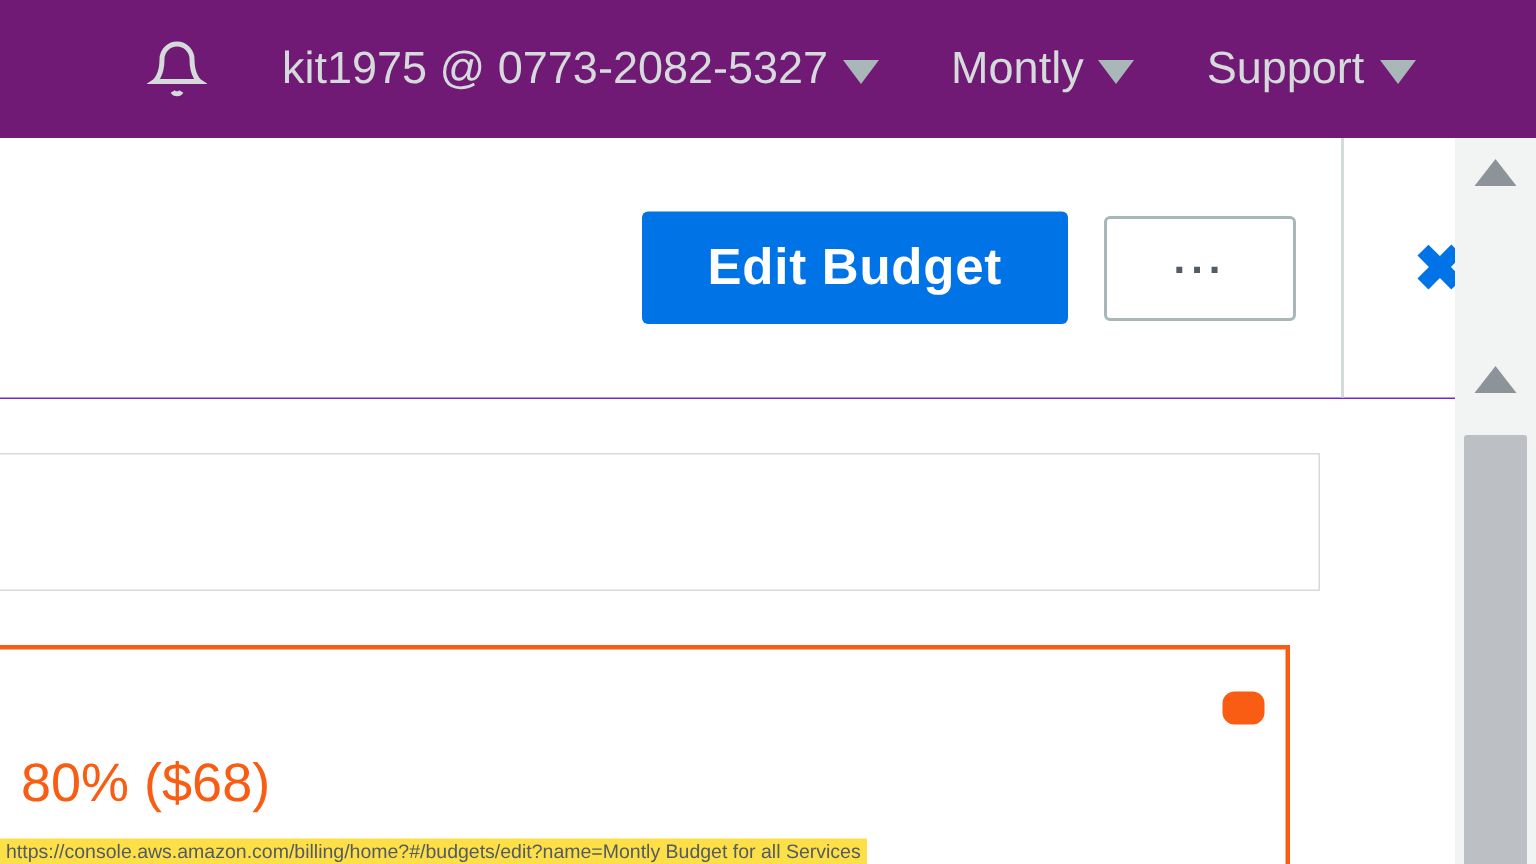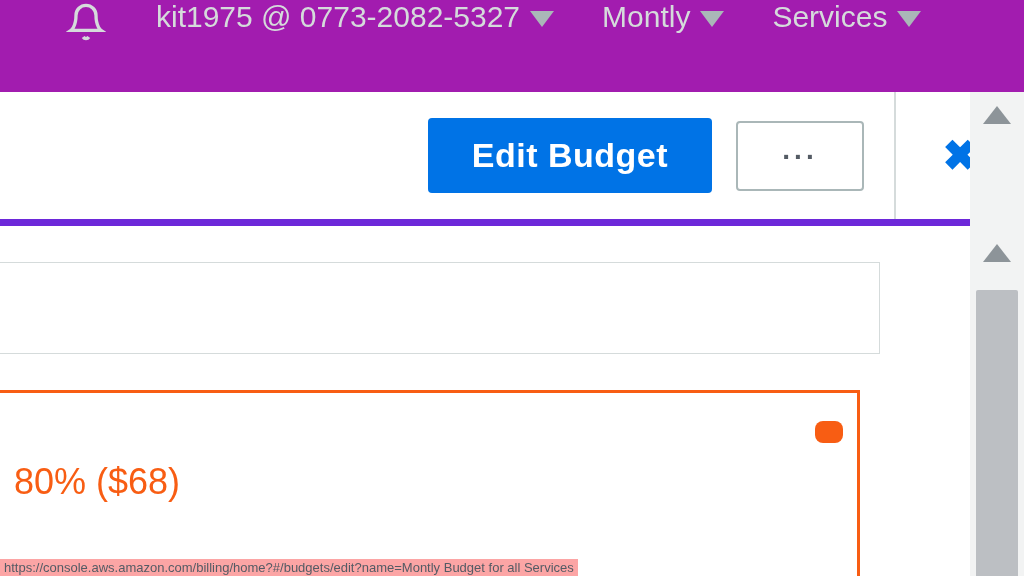--- a/index.html
+++ b/index.html
@@ -5,25 +5,25 @@
     * { margin: 0; padding: 0; box-sizing: border-box; }
     body {
       font-family: "Amazon Ember", "Helvetica Neue", Arial, sans-serif;
       background: #ffffff;
       width: 1024px;
       height: 576px;
       overflow: hidden;
       position: relative;
     }
     .header {
-      background: #a21caf;
+      background: #701a75;
       height: 92px;
       display: flex;
-      align-items: flex-start;
-      padding: 0 32px 0 64px;
+      align-items: center;
+      padding: 0 32px 0 96px;
       gap: 48px;
     }
     .bell-icon {
       color: #d5dbdb;
       width: 44px;
       height: 44px;
       display: flex;
       align-items: center;
       justify-content: center;
     }
@@ -40,22 +40,22 @@
       width: 0;
       height: 0;
       border-left: 12px solid transparent;
       border-right: 12px solid transparent;
       border-top: 16px solid #aab7b8;
       margin-top: 4px;
     }
     .toolbar-row {
       display: flex;
       align-items: stretch;
-      height: 134px;
-      border-bottom: 7px solid #6d28d9;
+      height: 174px;
+      border-bottom: 1px solid #6d28d9;
     }
     .toolbar-main {
       flex: 1;
       display: flex;
       align-items: center;
       justify-content: flex-end;
       padding-right: 30px;
       gap: 24px;
     }
     .edit-button {
@@ -170,21 +170,21 @@
       color: #f85d13;
       font-size: 36px;
       margin-top: 44px;
       margin-left: 140px;
     }
     .status-link {
       position: absolute;
       left: 0;
       bottom: 0;
       font-size: 13px;
-      background: #fca5a5;
+      background: #fde047;
       color: #545b64;
       padding: 1px 4px;
       white-space: nowrap;
     }
   </style>
 </head>
 <body>
 
 <div class="header">
   <div class="bell-icon">
@@ -195,21 +195,21 @@
   </div>
   <div class="nav-item">
     <span class="nav-text">kit1975 @ 0773-2082-5327</span>
     <span class="caret-down"></span>
   </div>
   <div class="nav-item">
     <span class="nav-text">Montly</span>
     <span class="caret-down"></span>
   </div>
   <div class="nav-item">
-    <span class="nav-text">Services</span>
+    <span class="nav-text">Support</span>
     <span class="caret-down"></span>
   </div>
 </div>
 
 <div class="toolbar-row">
   <div class="toolbar-main">
     <button class="edit-button">Edit Budget</button>
     <div class="more-button">...</div>
   </div>
   <div class="close-panel">

